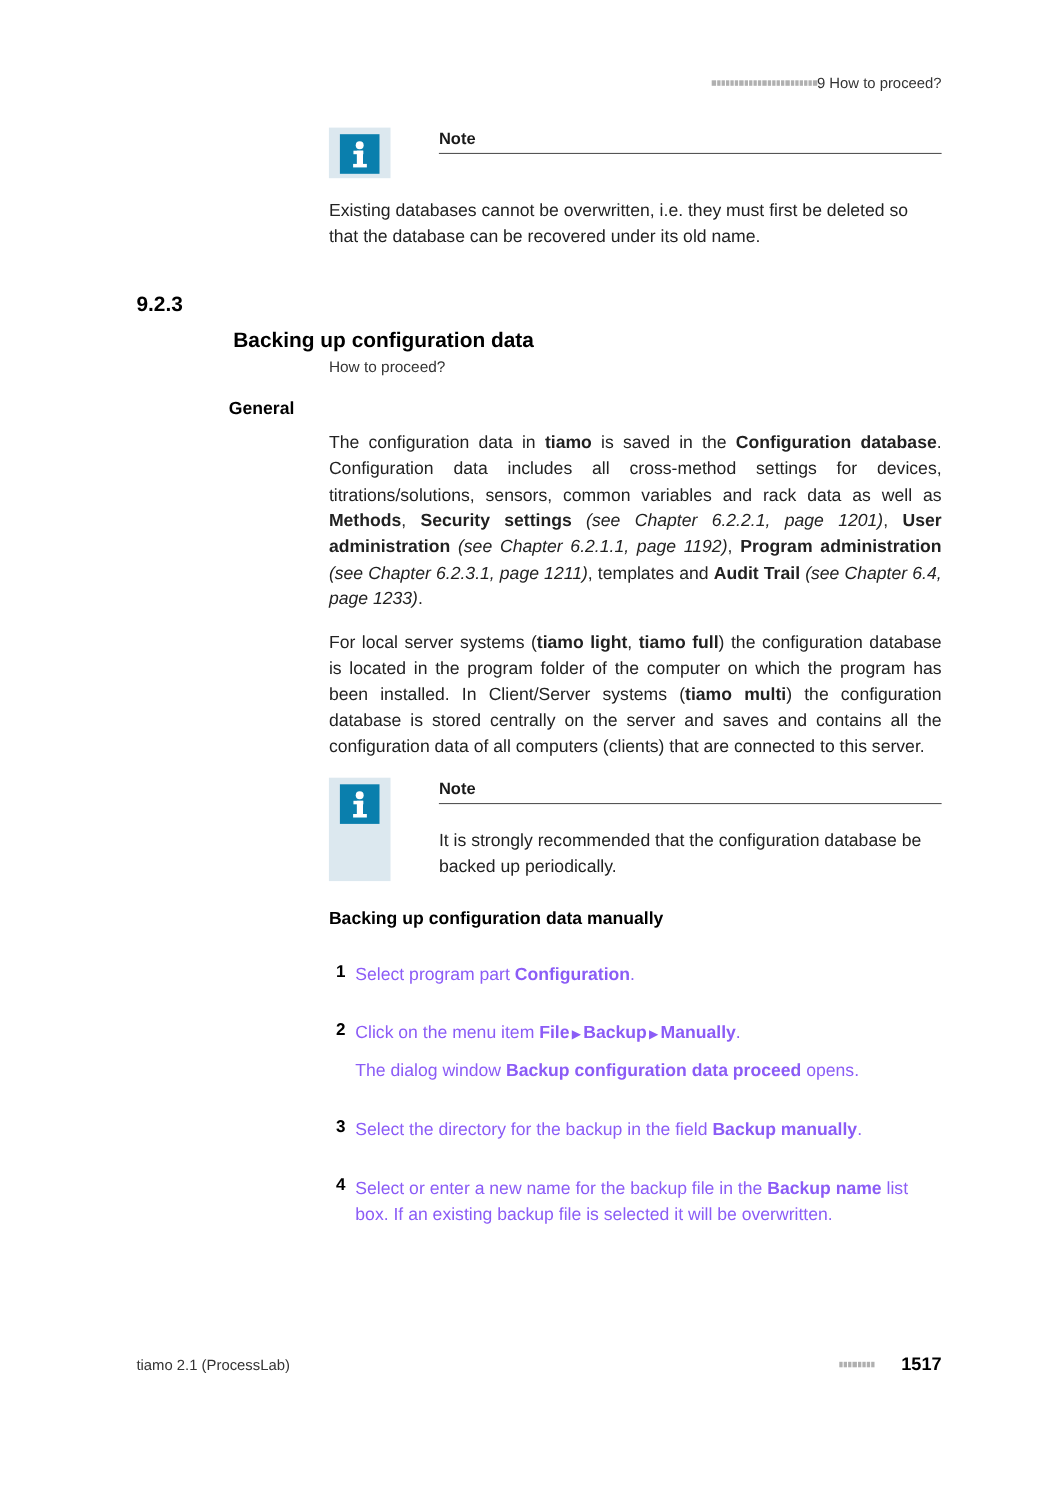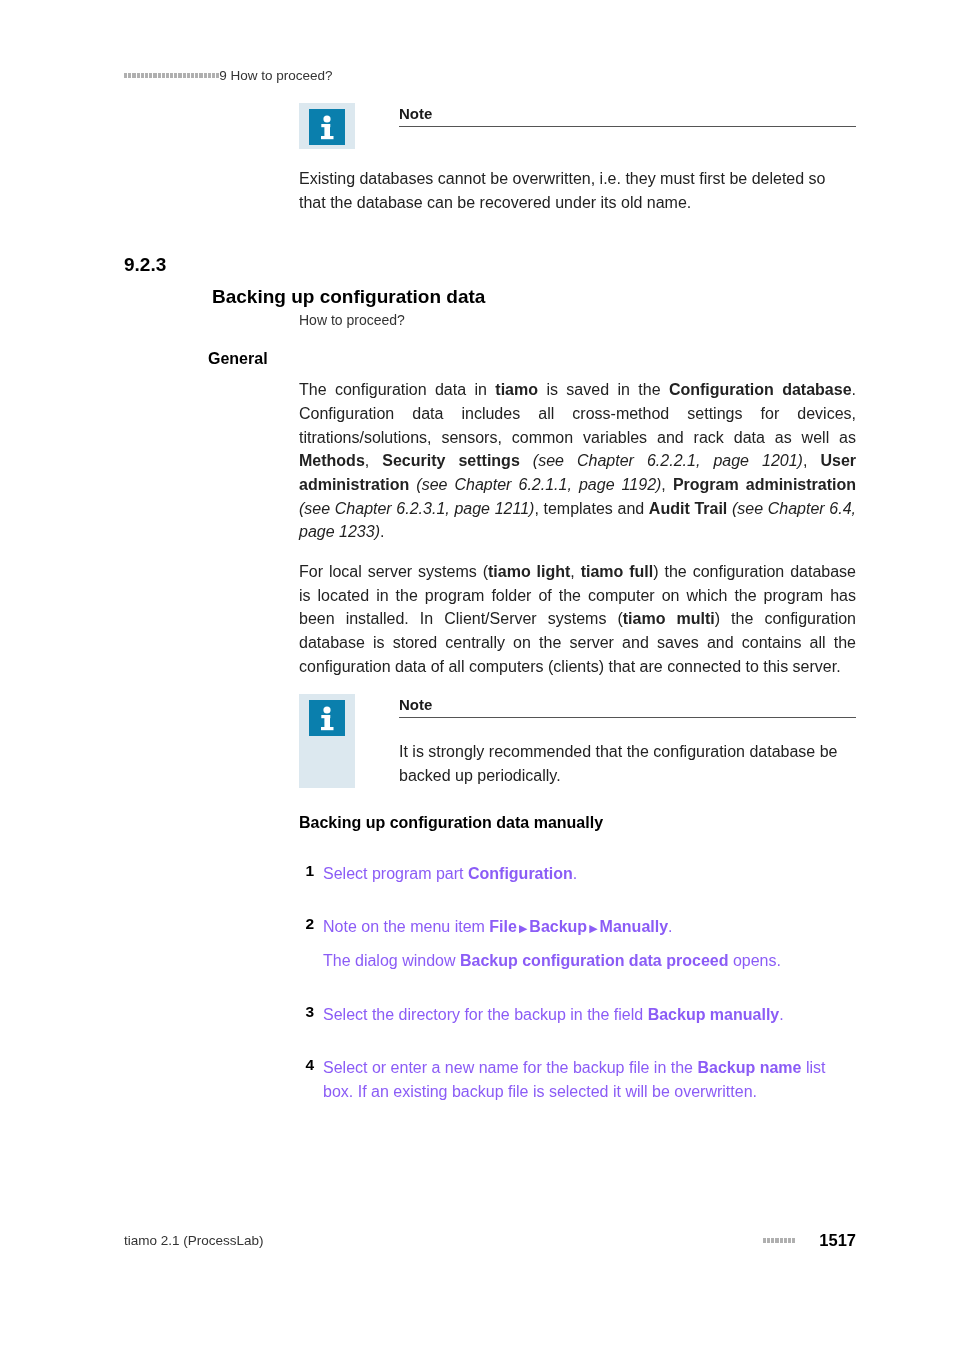--- a/index.html
+++ b/index.html
@@ -7,23 +7,23 @@
     width: 954px;
     height: 1350px;
     background: #fff;
     font-family: "Segoe UI", "Helvetica Neue", Arial, sans-serif;
     color: #1a1a1a;
     position: relative;
     padding: 68px 98px 0 124px;
   }
   .header-row {
     display: flex;
-    justify-content: flex-start;
+    justify-content: flex-end;
     align-items: center;
-    margin-bottom: 20px;
+    margin-bottom: 33px;
   }
   .dashes-left {
     display: flex;
     gap: 1px;
   }
   .dashes-left span {
     display: inline-block;
     width: 3.2px;
     height: 5.5px;
     background: #b0b0b0;
@@ -289,21 +289,21 @@
 <div class="step">
   <div class="step-num">1</div>
   <div class="step-text">
     <p><span>Select program part </span><strong>Configuration</strong><span>.</span></p>
   </div>
 </div>
 
 <div class="step">
   <div class="step-num">2</div>
   <div class="step-text">
-    <p><span>Note on the menu item </span><strong>File</strong><span class="tri">▶</span><strong>Backup</strong><span class="tri">▶</span><strong>Manually</strong><span>.</span></p>
+    <p><span>Click on the menu item </span><strong>File</strong><span class="tri">▶</span><strong>Backup</strong><span class="tri">▶</span><strong>Manually</strong><span>.</span></p>
     <p><span>The dialog window </span><strong>Backup configuration data proceed</strong><span> opens.</span></p>
   </div>
 </div>
 
 <div class="step">
   <div class="step-num">3</div>
   <div class="step-text">
     <p><span>Select the directory for the backup in the field </span><strong>Backup manually</strong><span>.</span></p>
   </div>
 </div>

